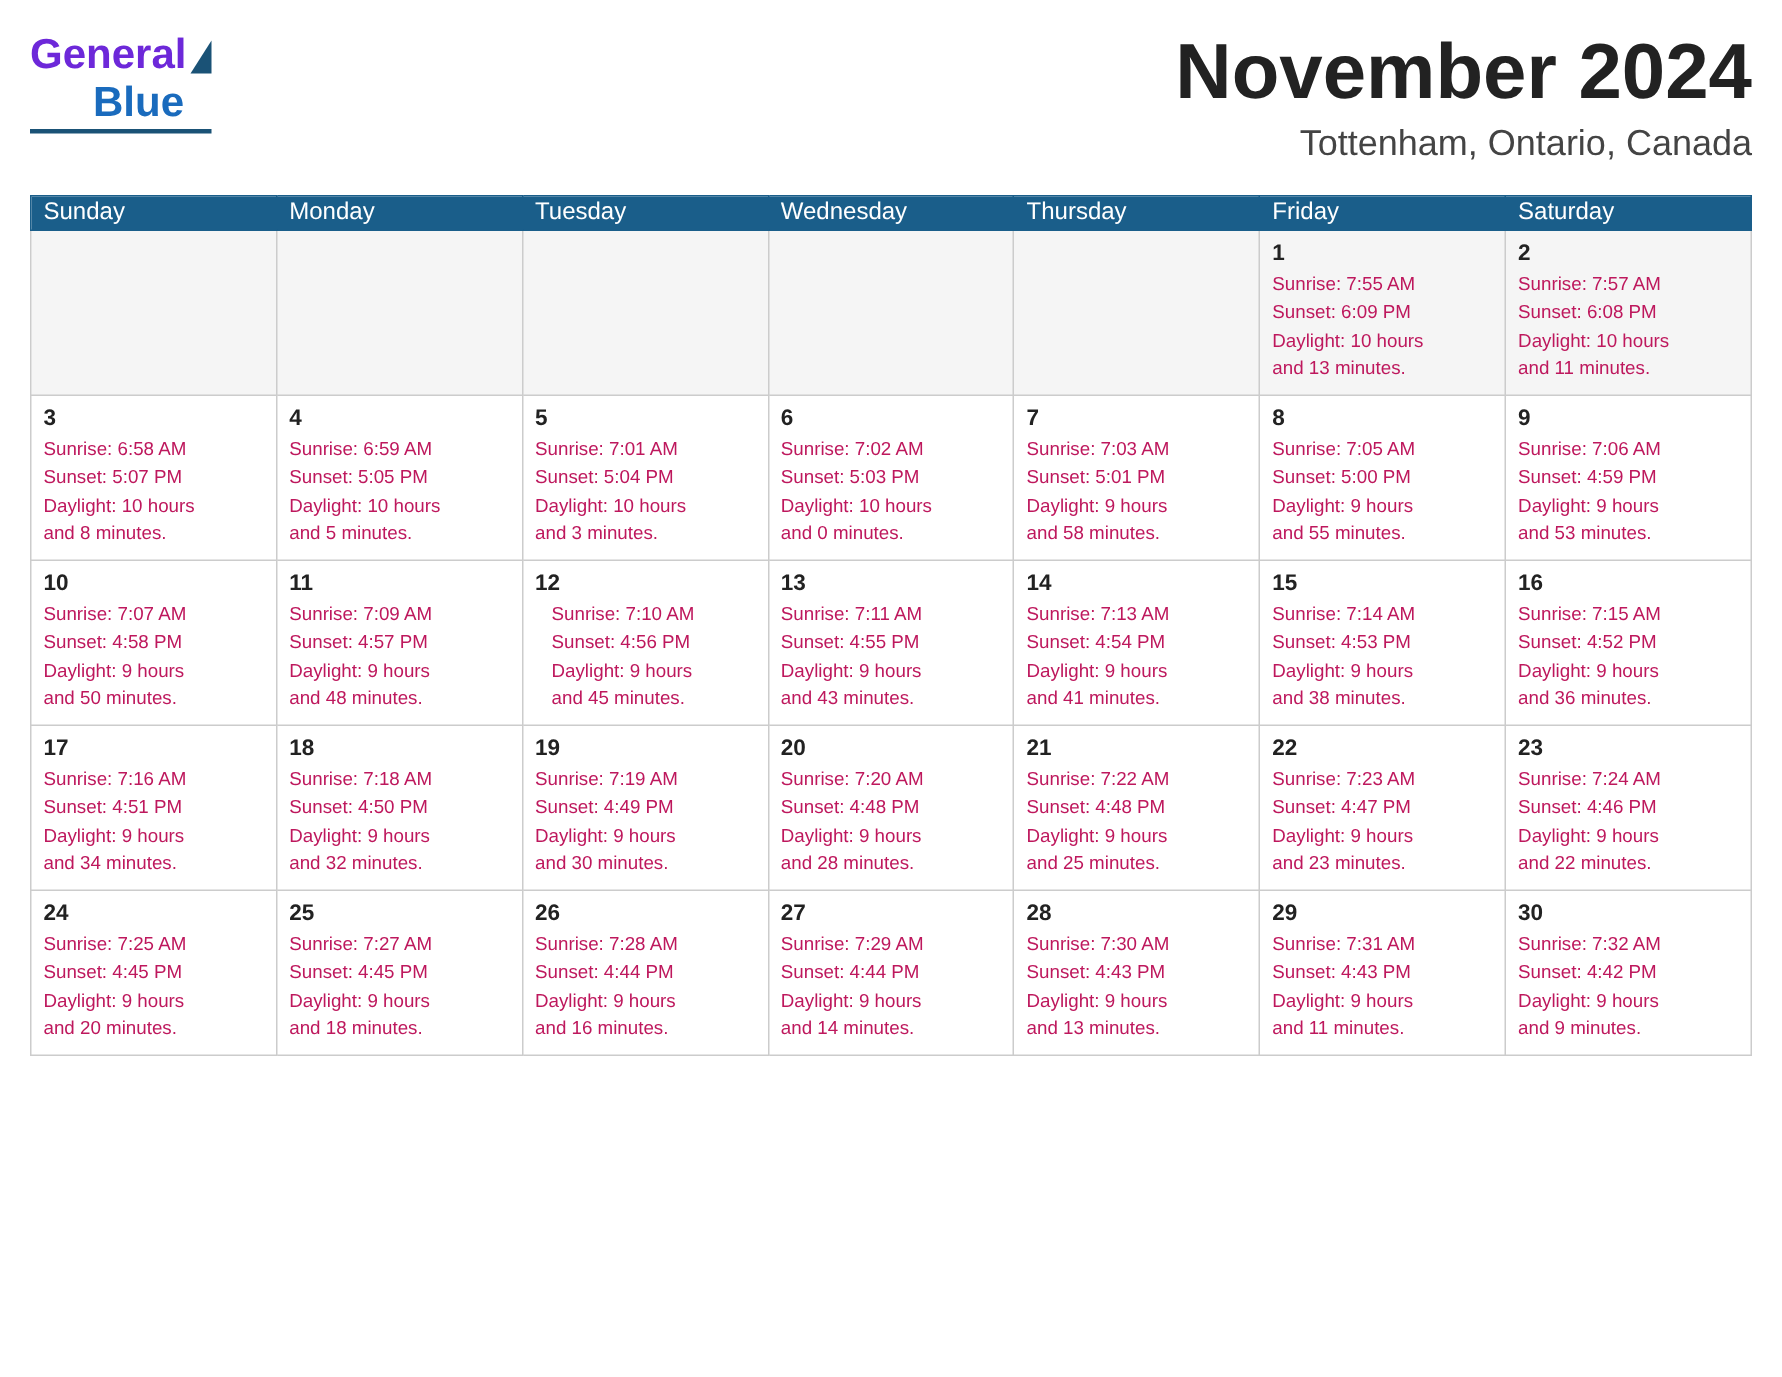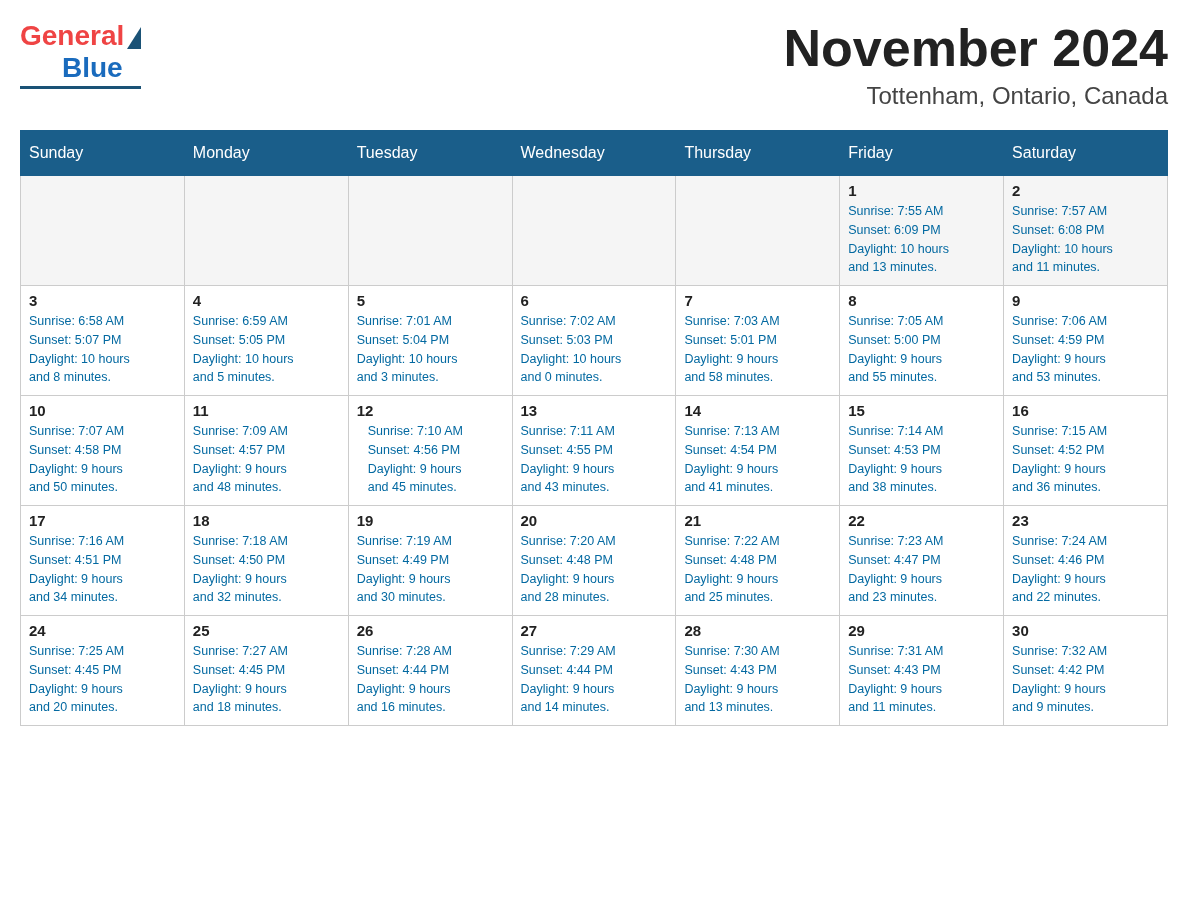--- a/index.html
+++ b/index.html
@@ -21,21 +21,21 @@
       flex-direction: column;
       align-items: flex-start;
     }
     .logo-top {
       display: flex;
       align-items: center;
     }
     .logo-general {
       font-size: 28px;
       font-weight: bold;
-      color: #ef4444;
+      color: #6d28d9;
     }
     .logo-triangle {
       width: 0;
       height: 0;
       border-left: 14px solid transparent;
       border-bottom: 22px solid #1a5276;
       margin-left: 3px;
       margin-top: 4px;
     }
     .logo-blue {
@@ -67,21 +67,21 @@
     .calendar {
       width: 100%;
       border-collapse: collapse;
       border: 1px solid #aaa;
     }
     .calendar th {
       background: #1a5e8a;
       color: #fff;
       font-size: 16px;
       font-weight: normal;
-      padding: 13px 8px;
+      padding: 2px 8px;
       text-align: left;
       border: 1px solid #1a5e8a;
     }
     .calendar td {
       border: 1px solid #ccc;
       vertical-align: top;
       padding: 6px 8px;
       width: 14.28%;
       min-height: 110px;
       font-size: 13px;
@@ -92,21 +92,21 @@
       background: #f5f5f5;
     }
     .day-number {
       font-size: 15px;
       font-weight: bold;
       color: #222;
       margin-bottom: 3px;
     }
     .day-info {
       font-size: 12.5px;
-      color: #0369a1;
+      color: #be185d;
       line-height: 1.5;
     }
     .empty-cell {
       background: #f9f9f9;
     }
     .calendar tbody tr td {
       height: 110px;
     }
   </style>
 </head>

